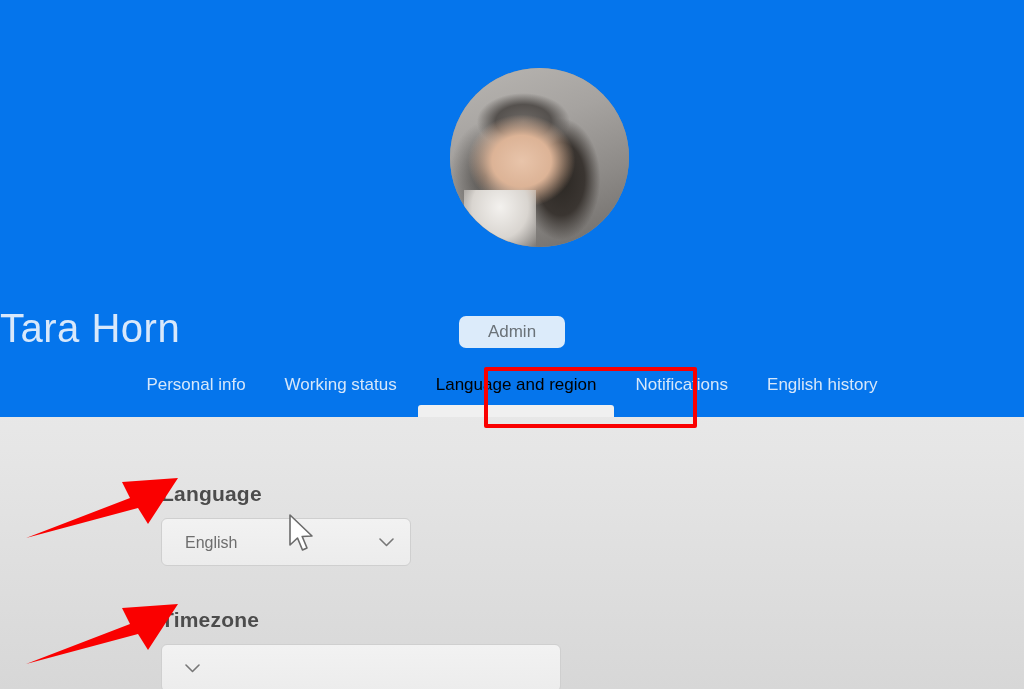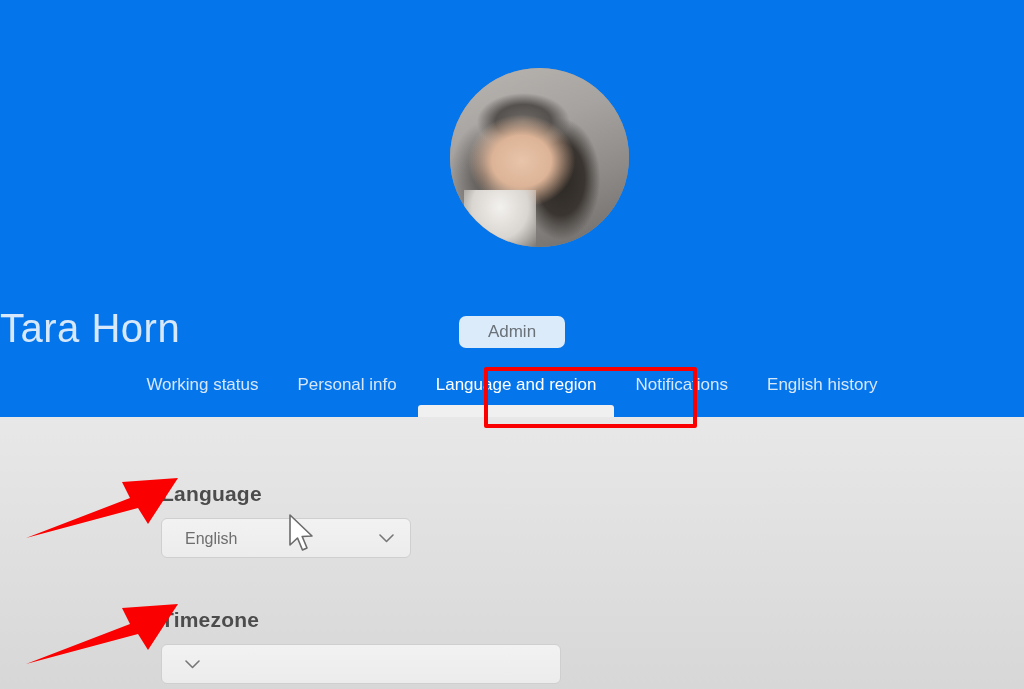--- a/index.html
+++ b/index.html
@@ -103,21 +103,21 @@
   .tab {
     position: relative;
     color: #d6e7fa;
     font-size: 17px;
     line-height: 20px;
     padding: 0 2px 22px;
     white-space: nowrap;
     cursor: pointer;
   }
   .tab.active {
-    color: #ffffff;
+    color: #000000;
   }
   .tab.active::after {
     content: "";
     position: absolute;
     left: -16px;
     right: -16px;
     bottom: 0;
     height: 12px;
     background: #f0f0f0;
     border-radius: 3px 3px 0 0;
@@ -143,21 +143,21 @@
   .field-label {
     color: #4c4c4c;
     font-size: 21px;
     font-weight: 700;
     line-height: 25px;
     letter-spacing: 0.2px;
   }
   .select-box {
     margin-top: 12px;
     box-sizing: border-box;
-    height: 40px;
+    height: 48px;
     background: linear-gradient(to bottom, #f2f2f2 0%, #ececec 100%);
     border: 1px solid #cfcfcf;
     border-radius: 6px;
     display: flex;
     align-items: center;
     justify-content: space-between;
     padding: 0 16px 0 23px;
     cursor: pointer;
   }
   .select-value {
@@ -202,22 +202,22 @@
 
     <div class="avatar">
       <div class="avatar-photo"></div>
     </div>
 
     <div class="profile-name">Tara Horn</div>
 
     <div class="role-badge">Admin</div>
 
     <div class="tabs">
+      <div class="tab">Personal info</div>
       <div class="tab">Working status</div>
-      <div class="tab">Personal info</div>
       <div class="tab active">Language and region</div>
       <div class="tab">Notifications</div>
       <div class="tab">English history</div>
     </div>
   </div>
 
   <div class="annot-box"></div>
 
   <div class="field" id="field-language">
     <div class="field-label">Language</div>

